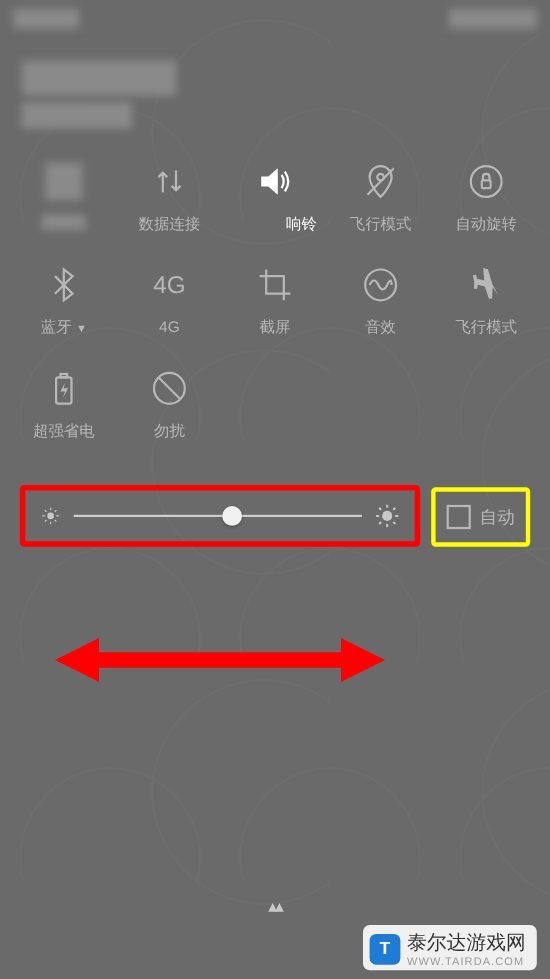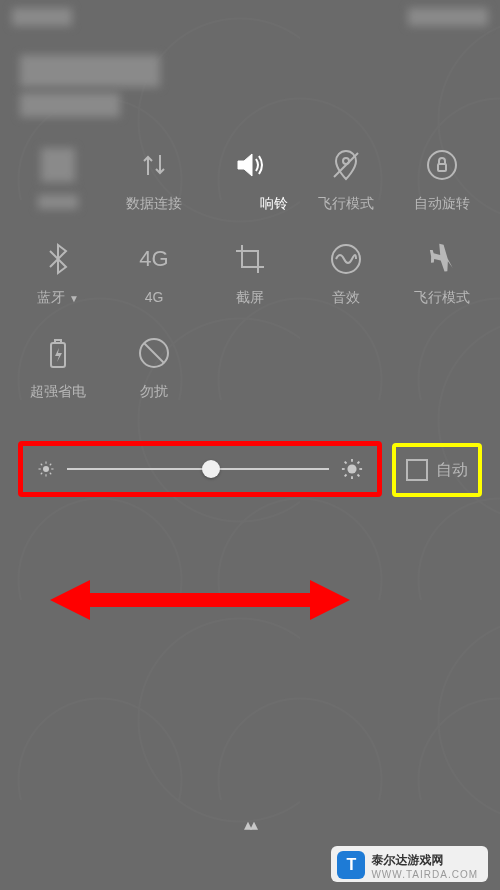--- a/index.html
+++ b/index.html
@@ -149,21 +149,21 @@
       justify-content: flex-end;
       align-items: center;
       padding: 8px 12px;
       z-index: 3;
       gap: 6px;
     }
     .brand-badge {
       width: 28px; height: 28px; background: #1e7bd6; border-radius: 6px;
       display:flex; align-items:center; justify-content:center; color:#fff; font-weight:bold;
     }
-    .brand-text { font-size: 12px; color: #333; font-weight: 700; }
+    .brand-text { font-size: 18px; color: #333; font-weight: 400; }
     .brand-sub { font-size: 10px; color: #999; letter-spacing: 1px; display:block; }
     .brand-wrap { background: rgba(255,255,255,0.9); padding: 4px 10px 2px 6px; border-radius: 6px; display:flex; align-items:center; gap:6px;}
 
     .handle {
       position: absolute;
       bottom: 56px;
       left: 50%;
       transform: translateX(-50%);
       color: #c8c8c8;
       font-size: 16px;

